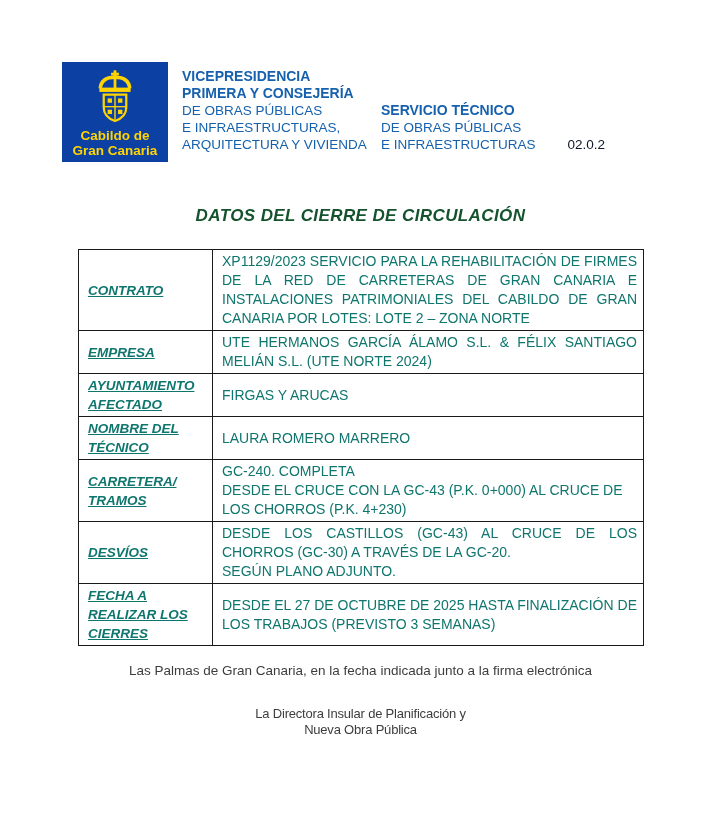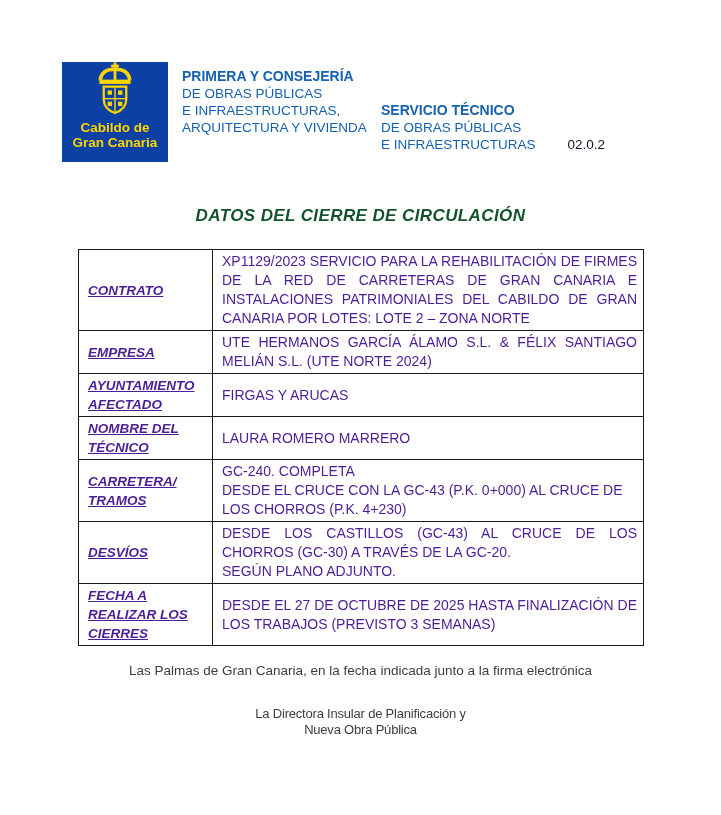--- a/index.html
+++ b/index.html
@@ -17,21 +17,21 @@
     align-items: flex-start;
     margin: 62px 0 0 62px;
   }
   .logo-box {
     width: 106px; height: 100px;
     background: #0C41A3;
     display: flex;
     flex-direction: column;
     align-items: center;
     justify-content: flex-end;
-    padding-bottom: 12px;
+    padding-bottom: 4px;
     flex: none;
   }
   .logo-emblem { margin-bottom: 2px; }
   .logo-text {
     color: #FFD400;
     font-weight: bold;
     font-size: 13.5px;
     line-height: 15px;
     text-align: center;
   }
@@ -71,21 +71,21 @@
     margin: 23px 0 0 78px;
     width: 566px;
     border-collapse: collapse;
     table-layout: fixed;
   }
   table.closure th, table.closure td {
     border: 1px solid #1a1a1a;
     vertical-align: middle;
     font-size: 14px;
     line-height: 19px;
-    color: #4c1d95;
+    color: #0f766e;
     padding: 2px 6px 2px 9px;
   }
   table.closure th {
     width: 134px;
     text-align: left;
     font-style: italic;
     font-weight: bold;
     white-space: pre-line;
     font-size: 13.5px;
     text-decoration: underline;
@@ -136,20 +136,21 @@
       <rect x="33.5" y="45.5" width="5" height="5" fill="#FFD400"></rect>
     </svg>
     <div class="logo-text">
       <div>Cabildo de</div>
       <div>Gran Canaria</div>
     </div>
   </div>
 
   <div class="head-left">
     <div class="bold-lines">
+        <div>VICEPRESIDENCIA</div>
         <div>PRIMERA Y CONSEJERÍA</div>
       </div>
     <div class="reg-lines">
         <div>DE OBRAS PÚBLICAS</div>
         <div>E INFRAESTRUCTURAS,</div>
         <div>ARQUITECTURA Y VIVIENDA</div>
       </div>
   </div>
 
   <div class="head-right">

